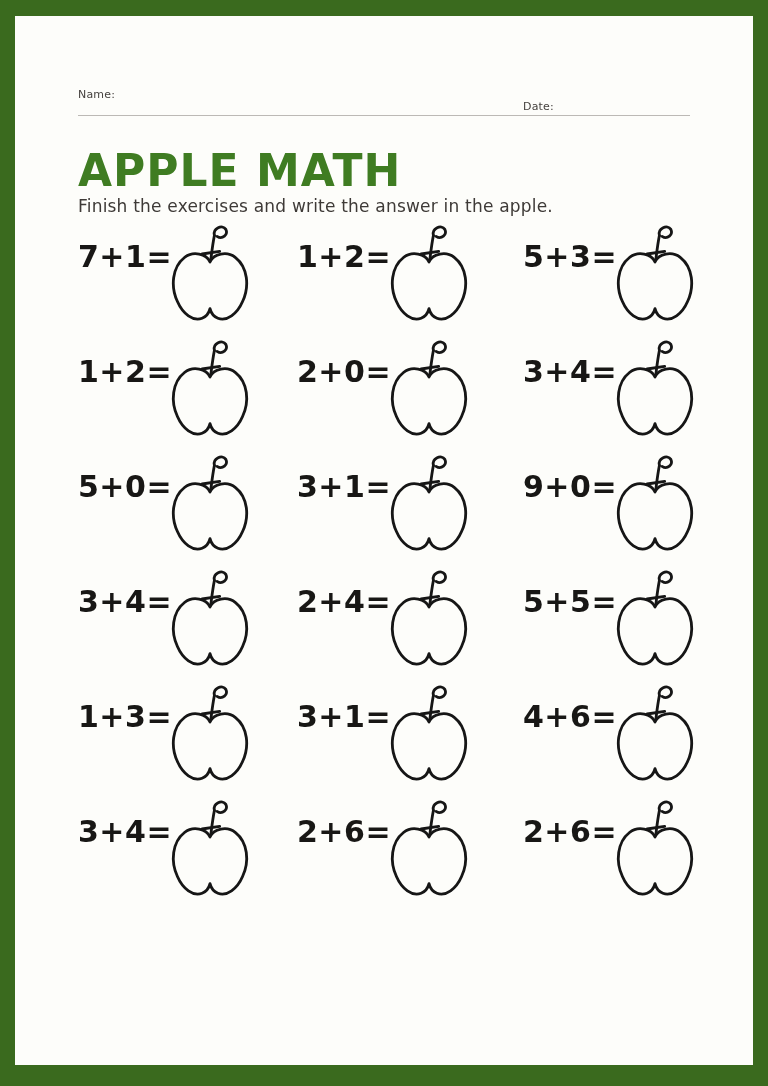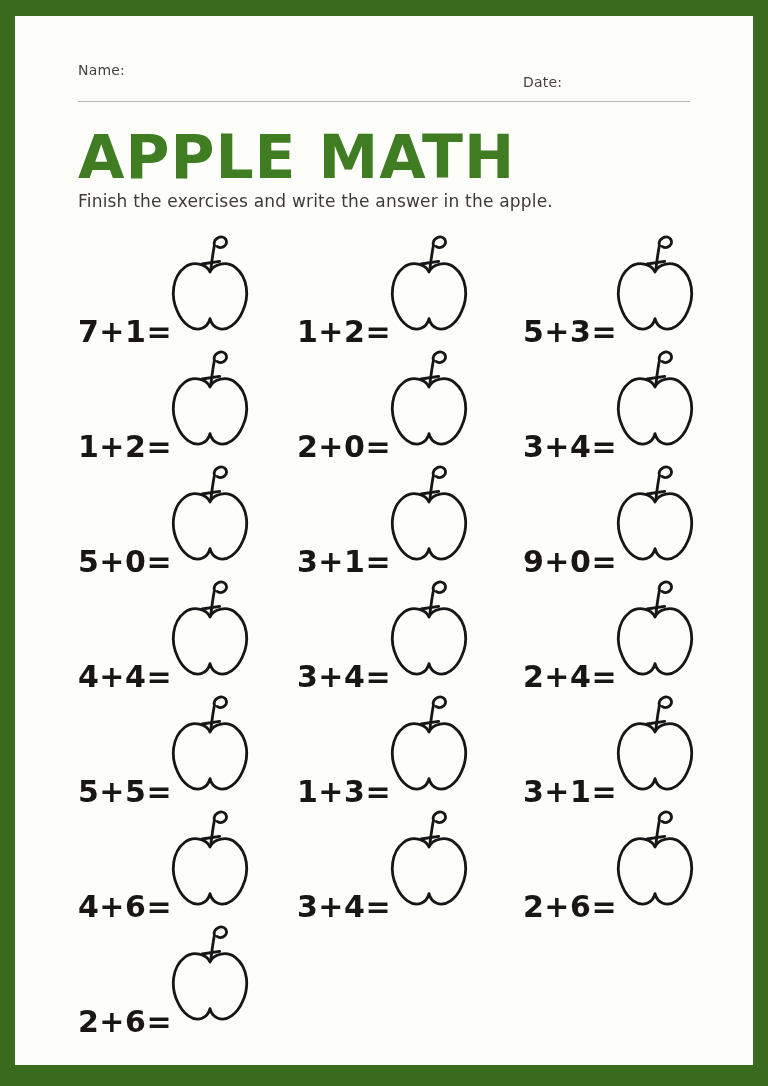--- a/index.html
+++ b/index.html
@@ -9,54 +9,54 @@
     font-family:"DejaVu Sans","Liberation Sans",sans-serif;
     overflow:hidden;
   }
   .page{
     position:absolute;top:16px;left:15px;right:15px;bottom:21px;
     background:#fdfdfa;
   }
   .content{padding:0 63px;}
   
   .fields{
-    margin-top:46px;
+    margin-top:72px;
     position:relative;
     border-bottom:1.5px solid #bcb9b5;
-    padding-bottom:23px;
-    font-size:14px;
+    padding-bottom:14px;
+    font-size:11px;
     color:#46423f;
     letter-spacing:.2px;
   }
   .date-label{position:absolute;left:445px;top:12px;}
   
   .title{
-    margin-top:24px;
-    font-size:60px;
+    margin-top:32px;
+    font-size:44px;
     font-weight:800;
     letter-spacing:1px;
     color:#3f7c22;
     line-height:1.05;
   }
   .subtitle{
     margin-top:2px;
     font-size:17px;
     color:#3e3a37;
     letter-spacing:.2px;
   }
   
   .grid{
     margin-top:23px;
     display:grid;
     grid-template-columns:219px 226px auto;
     grid-auto-rows:115px;
   }
   .cell{
     display:flex;
-    align-items:flex-end;
+    align-items:flex-start;
   }
   .prob{
     width:88px;
     font-size:30px;
     font-weight:700;
     color:#181715;
     letter-spacing:.5px;
     white-space:nowrap;
   }
   .apple{
@@ -231,37 +231,20 @@
     <path d="M51 37 C52 29 53 20 55 10"></path>
 
     <path d="M41 31 L61 28"></path>
 
     <path d="M55 10 C53 2 64 -3 68 3 C71 9 64 15 58 11"></path>
   </g>
 </svg>
           </span>
         </div>
       <div class="cell">
-          <span class="prob">4+4=</span>
-          <span class="apple">
-            <svg viewBox="0 0 100 112" xmlns="http://www.w3.org/2000/svg">
-  <g fill="none" stroke="#161616" stroke-width="3.2" stroke-linecap="round" stroke-linejoin="round">
-
-    <path d="M50 40 C46 31 31 27 21 35 C7 46 5 68 13 85 C19 99 31 108 41 104 C46 102 49 97 50 93 C51 97 54 102 59 104 C69 108 81 99 87 85 C95 68 93 46 79 35 C69 27 54 31 50 40 Z"></path>
-
-    <path d="M51 37 C52 29 53 20 55 10"></path>
-
-    <path d="M41 31 L61 28"></path>
-
-    <path d="M55 10 C53 2 64 -3 68 3 C71 9 64 15 58 11"></path>
-  </g>
-</svg>
-          </span>
-        </div>
-      <div class="cell">
           <span class="prob">3+4=</span>
           <span class="apple">
             <svg viewBox="0 0 100 112" xmlns="http://www.w3.org/2000/svg">
   <g fill="none" stroke="#161616" stroke-width="3.2" stroke-linecap="round" stroke-linejoin="round">
 
     <path d="M50 40 C46 31 31 27 21 35 C7 46 5 68 13 85 C19 99 31 108 41 104 C46 102 49 97 50 93 C51 97 54 102 59 104 C69 108 81 99 87 85 C95 68 93 46 79 35 C69 27 54 31 50 40 Z"></path>
 
     <path d="M51 37 C52 29 53 20 55 10"></path>
 
     <path d="M41 31 L61 28"></path>

